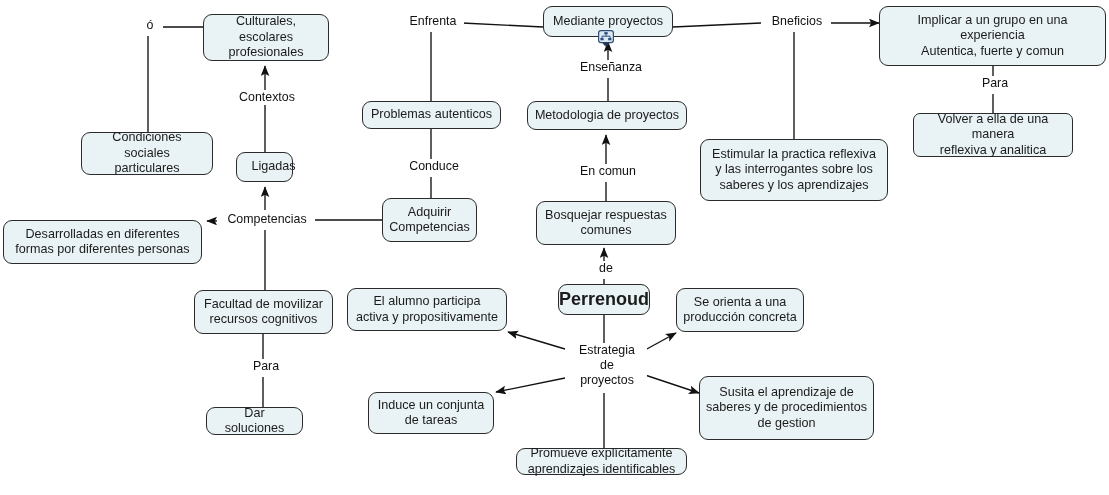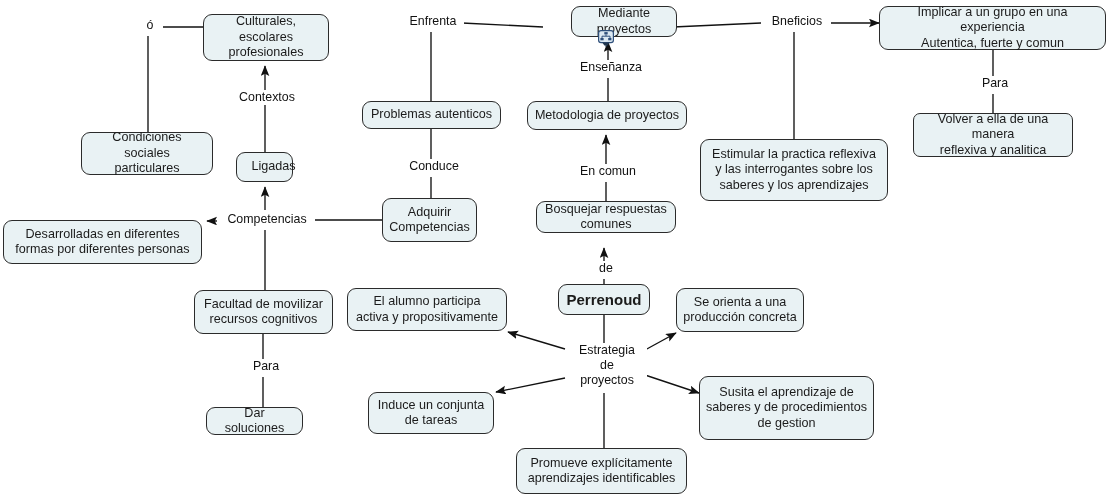--- a/index.html
+++ b/index.html
@@ -37,21 +37,21 @@
     text-align: center;
     display: flex;
     align-items: center;
     justify-content: center;
     padding: 2px 6px;
     white-space: pre-line;
     z-index: 3;
   }
   .node.bold {
     font-weight: bold;
-    font-size: 15px;
+    font-size: 18px;
   }
   .linklabel {
     position: absolute;
     color: #111111;
     font-size: 12.4px;
     line-height: 15px;
     text-align: center;
     white-space: pre-line;
     background: #ffffff;
     padding: 0 2px;
@@ -120,36 +120,36 @@
       <div class="node" style="left: 194px; top: 290px; width: 139px; height: 44px;">Facultad de movilizar
 recursos cognitivos</div>
       <div class="node" style="left: 206px; top: 407px; width: 97px; height: 28px;">Dar soluciones</div>
       <div class="node" style="left: 362px; top: 101px; width: 139px; height: 28px;">Problemas autenticos</div>
       <div class="node" style="left: 382px; top: 198px; width: 95px; height: 44px;">Adquirir
 Competencias</div>
       <div class="node" style="left: 347px; top: 288px; width: 160px; height: 43px;">El alumno participa
 activa y propositivamente</div>
       <div class="node" style="left: 368px; top: 392px; width: 126px; height: 42px;">Induce un conjunta
 de tareas</div>
-      <div class="node" style="left: 543px; top: 6px; width: 106px; height: 31px; margin-left: 28px;">Mediante proyectos</div>
+      <div class="node" style="left: 543px; top: 6px; width: 130px; height: 31px;">Mediante proyectos</div>
       <div class="node" style="left: 527px; top: 101px; width: 160px; height: 29px;">Metodologia de proyectos</div>
-      <div class="node" style="left: 536px; top: 201px; width: 140px; height: 32px;">Bosquejar respuestas
+      <div class="node" style="left: 536px; top: 201px; width: 140px; height: 44px;">Bosquejar respuestas
 comunes</div>
       <div class="node bold" style="left: 558px; top: 284px; width: 92px; height: 31px;">Perrenoud</div>
-      <div class="node" style="left: 516px; top: 448px; width: 171px; height: 46px;">Promueve explícitamente
+      <div class="node" style="left: 516px; top: 448px; width: 171px; height: 27px;">Promueve explícitamente
 aprendizajes identificables</div>
       <div class="node" style="left: 676px; top: 288px; width: 128px; height: 44px;">Se orienta a una
 producción concreta</div>
       <div class="node" style="left: 699px; top: 376px; width: 175px; height: 64px;">Susita el aprendizaje de
 saberes y de procedimientos
 de gestion</div>
       <div class="node" style="left: 700px; top: 139px; width: 188px; height: 62px;">Estimular la practica reflexiva
 y las interrogantes sobre los
 saberes y los aprendizajes</div>
-      <div class="node" style="left: 879px; top: 6px; width: 227px; height: 44px;">Implicar a un grupo en una experiencia
+      <div class="node" style="left: 879px; top: 6px; width: 227px; height: 60px;">Implicar a un grupo en una experiencia
 Autentica, fuerte y comun</div>
       <div class="node" style="left: 913px; top: 113px; width: 160px; height: 44px; border-radius: 7px;">Volver a ella de una manera
 reflexiva y analitica</div>
     </div>
   <div id="label-layer">
       <div class="linklabel" style="left: 137px; top: 18px; width: 22px;">ó</div>
       <div class="linklabel" style="left: 230px; top: 90px; width: 70px;">Contextos</div>
       <div class="linklabel" style="left: 219px; top: 212px; width: 92px;">Competencias</div>
       <div class="linklabel" style="left: 246px; top: 359px; width: 36px;">Para</div>
       <div class="linklabel" style="left: 402px; top: 14px; width: 58px;">Enfrenta</div>

